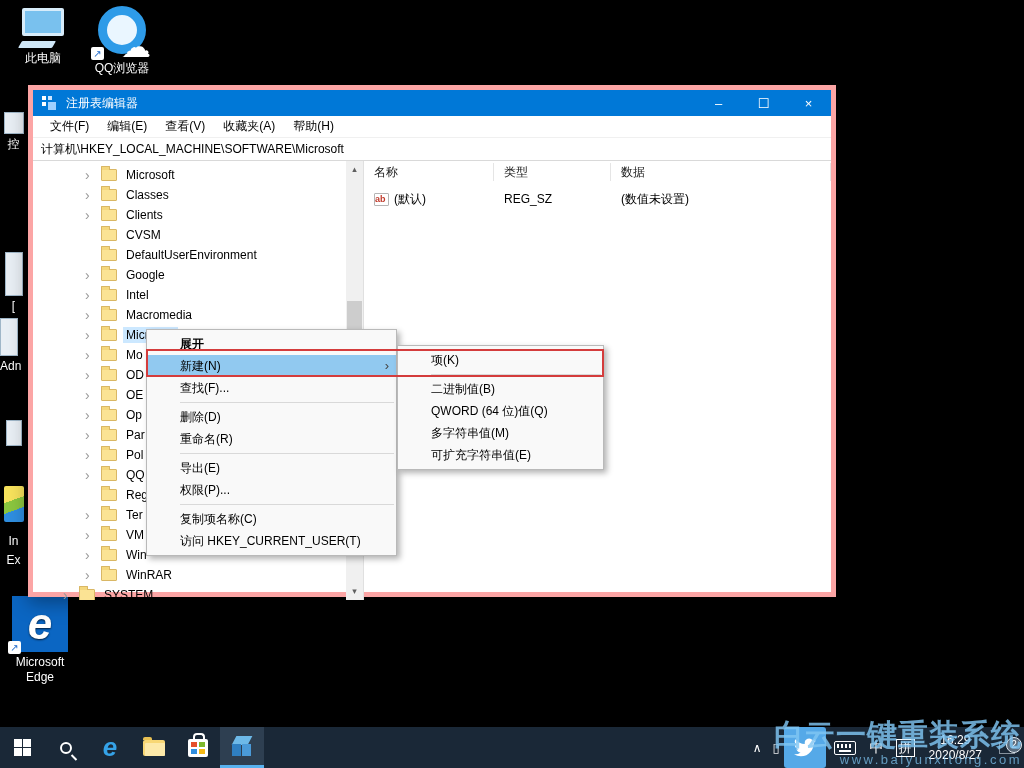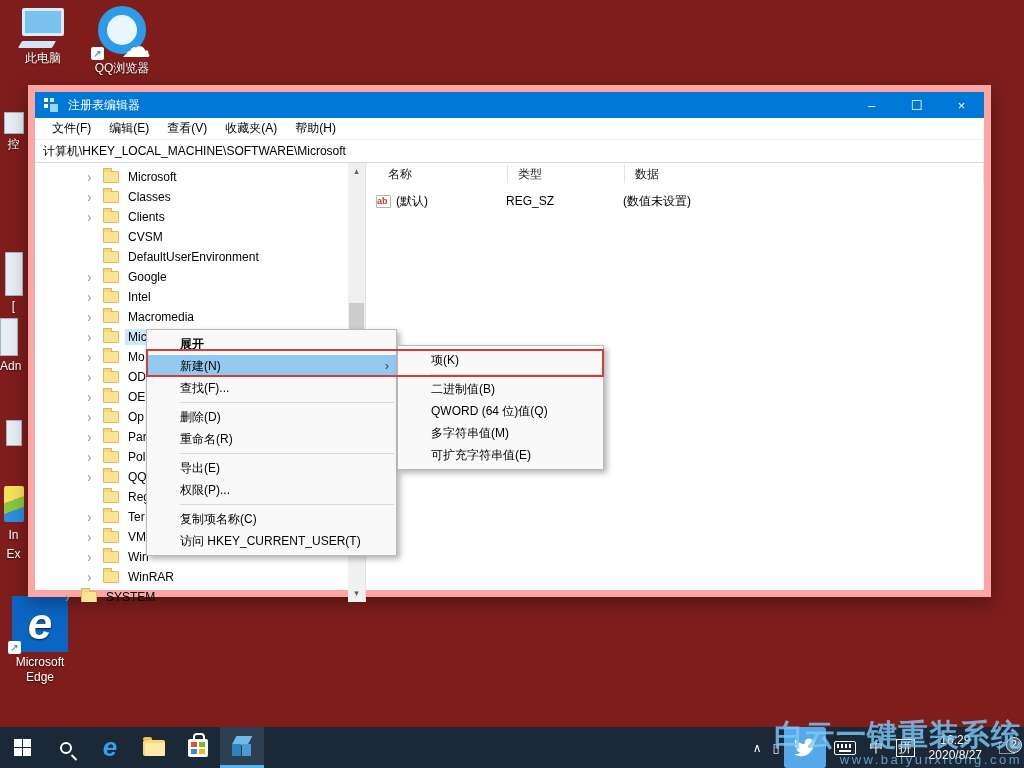--- a/index.html
+++ b/index.html
@@ -1,18 +1,18 @@
 <!DOCTYPE html>
 <html><head>
 <meta charset="utf-8">
 <style>
   * { margin:0; padding:0; box-sizing:border-box; }
   html,body { width:1024px; height:768px; overflow:hidden;
     font-family:"Liberation Sans","DejaVu Sans",sans-serif; }
-  .desktop { position:absolute; inset:0; background:#7f1d1d; }
+  .desktop { position:absolute; inset:0; background:#000000; }
 
   
   .dicon { position:absolute; text-align:center; color:#fff; font-size:12px;
     text-shadow:0 1px 2px rgba(0,0,0,.7); }
   .dicon .lbl { margin-top:3px; line-height:15px; }
   .pc-icon { width:46px; height:40px; margin:0 auto; position:relative; }
   .pc-icon .screen { width:42px; height:28px; border:3px solid #d7ecfa; border-radius:2px;
     background:#79c1ee; margin:0 auto; }
   .pc-icon .kb { width:34px; height:7px; background:#cfe7f7; border-radius:1px;
     position:absolute; left:0; bottom:0; transform:skewX(-30deg); }
@@ -24,22 +24,22 @@
   .shortcut { position:absolute; left:-4px; bottom:-2px; width:13px; height:13px;
     background:#fff; border-radius:2px; color:#1a66c9; font-size:10px; line-height:13px;
     text-shadow:none; text-align:center; }
   .edge-tile { width:56px; height:56px; background:#0b66c3; margin:0 auto; position:relative;
     display:flex; align-items:center; justify-content:center; }
   .edge-tile .e { color:#fff; font-size:44px; font-weight:bold; font-style:italic; line-height:1; }
   .sliver { position:absolute; }
   .sliver .box { background:#e8eef4; border:1px solid #9fb6c8; }
 
   
-  .win { position:absolute; left:28px; top:85px; width:963px; height:512px;
-    background:#fff; border:7px solid #fca5a5; box-shadow:0 6px 18px rgba(0,0,0,.35);
+  .win { position:absolute; left:28px; top:85px; width:808px; height:512px;
+    background:#fff; border:5px solid #fca5a5; box-shadow:0 6px 18px rgba(0,0,0,.35);
     z-index:10; font-size:12px; color:#000; }
   .titlebar { height:26px; background:#0078d7; color:#fff; display:flex; align-items:center; }
   .regicon { width:14px; height:14px; margin:0 10px 0 9px;
     background:
       linear-gradient(#fff,#fff) 0 0/4px 4px,
       linear-gradient(#cfe6ff,#cfe6ff) 6px 0/4px 4px,
       linear-gradient(#fff,#fff) 0 6px/4px 4px,
       linear-gradient(#9fd0ff,#9fd0ff) 6px 6px/8px 8px;
     background-repeat:no-repeat; }
   .tctrls { margin-left:auto; display:flex; height:100%; }
@@ -64,21 +64,21 @@
     background:#f4d77d; border:1px solid #d9b765; border-bottom:none;
     border-radius:1px 1px 0 0; }
   .tlabel { padding:1px 3px; }
   .trow.sel .tlabel { background:#cce8ff; }
   .vscroll { position:absolute; right:0; top:0; bottom:0; width:17px; background:#f0f0f0;
     font-size:9px; color:#5f5f5f; }
   .varr { position:absolute; left:0; width:17px; height:17px; text-align:center; line-height:17px; }
   .varr.up { top:0; } .varr.down { bottom:0; }
   .vthumb { position:absolute; left:1px; width:15px; top:140px; height:48px; background:#cdcdcd; }
   .list { flex:1; position:relative; }
-  .lhead { display:flex; height:22px; align-items:center; color:#1a1a1a;padding-left:12px; }
+  .lhead { display:flex; height:22px; align-items:center; color:#1a1a1a; }
   .lhead .hc { padding:0 10px; border-right:1px solid #e5e5e5; height:18px; line-height:18px; }
   .hc.c1 { width:130px; } .hc.c2 { width:117px; } .hc.c3 { flex:1; }
   .lrow { display:flex; height:20px; align-items:center; margin-top:6px; }
   .lc { padding:0 10px; } .lc.c1 { width:130px; display:flex; align-items:center; gap:5px; }
   .lc.c2 { width:117px; } .lc.c3 { flex:1; }
   .abicon { width:15px; height:13px; background:#fff; border:1px solid #b5b5b5;
     color:#c03a2b; font-size:9px; font-weight:bold; line-height:11px; 
     border-radius:1px; flex:none; }
 
   
@@ -188,21 +188,21 @@
   </div>
   <div class="dicon sliver" style="left:0; top:318px; width:17px;">
     <div class="box" style="width:18px;height:38px;margin:0 auto;"></div>
     <div class="lbl">Adn</div>
   </div>
   <div class="dicon sliver" style="left:0; top:420px; width:27px;">
     <div class="box" style="width:16px;height:26px;margin:0 auto;"></div>
   </div>
   <div class="dicon sliver" style="left:0; top:486px; width:27px;">
     <div style="width:20px;height:36px;margin:0 auto;background:linear-gradient(160deg,#f7e25c 0 40%,#8bc63f 40% 65%,#2f8ee0 65% 100%);border-radius:2px;"></div>
-    <div class="lbl" style="margin-top:6px;">In</div>
+    <div class="lbl" style="margin-top:12px;">In</div>
     <div class="lbl" style="margin-top:4px;">Ex</div>
   </div>
   <div class="dicon" style="left:6px; top:596px; width:68px;">
     <div class="edge-tile">
       <span class="e">e</span>
       <span class="shortcut">↗</span>
     </div>
     <div class="lbl">Microsoft</div>
     <div class="lbl" style="margin-top:0;">Edge</div>
   </div>

